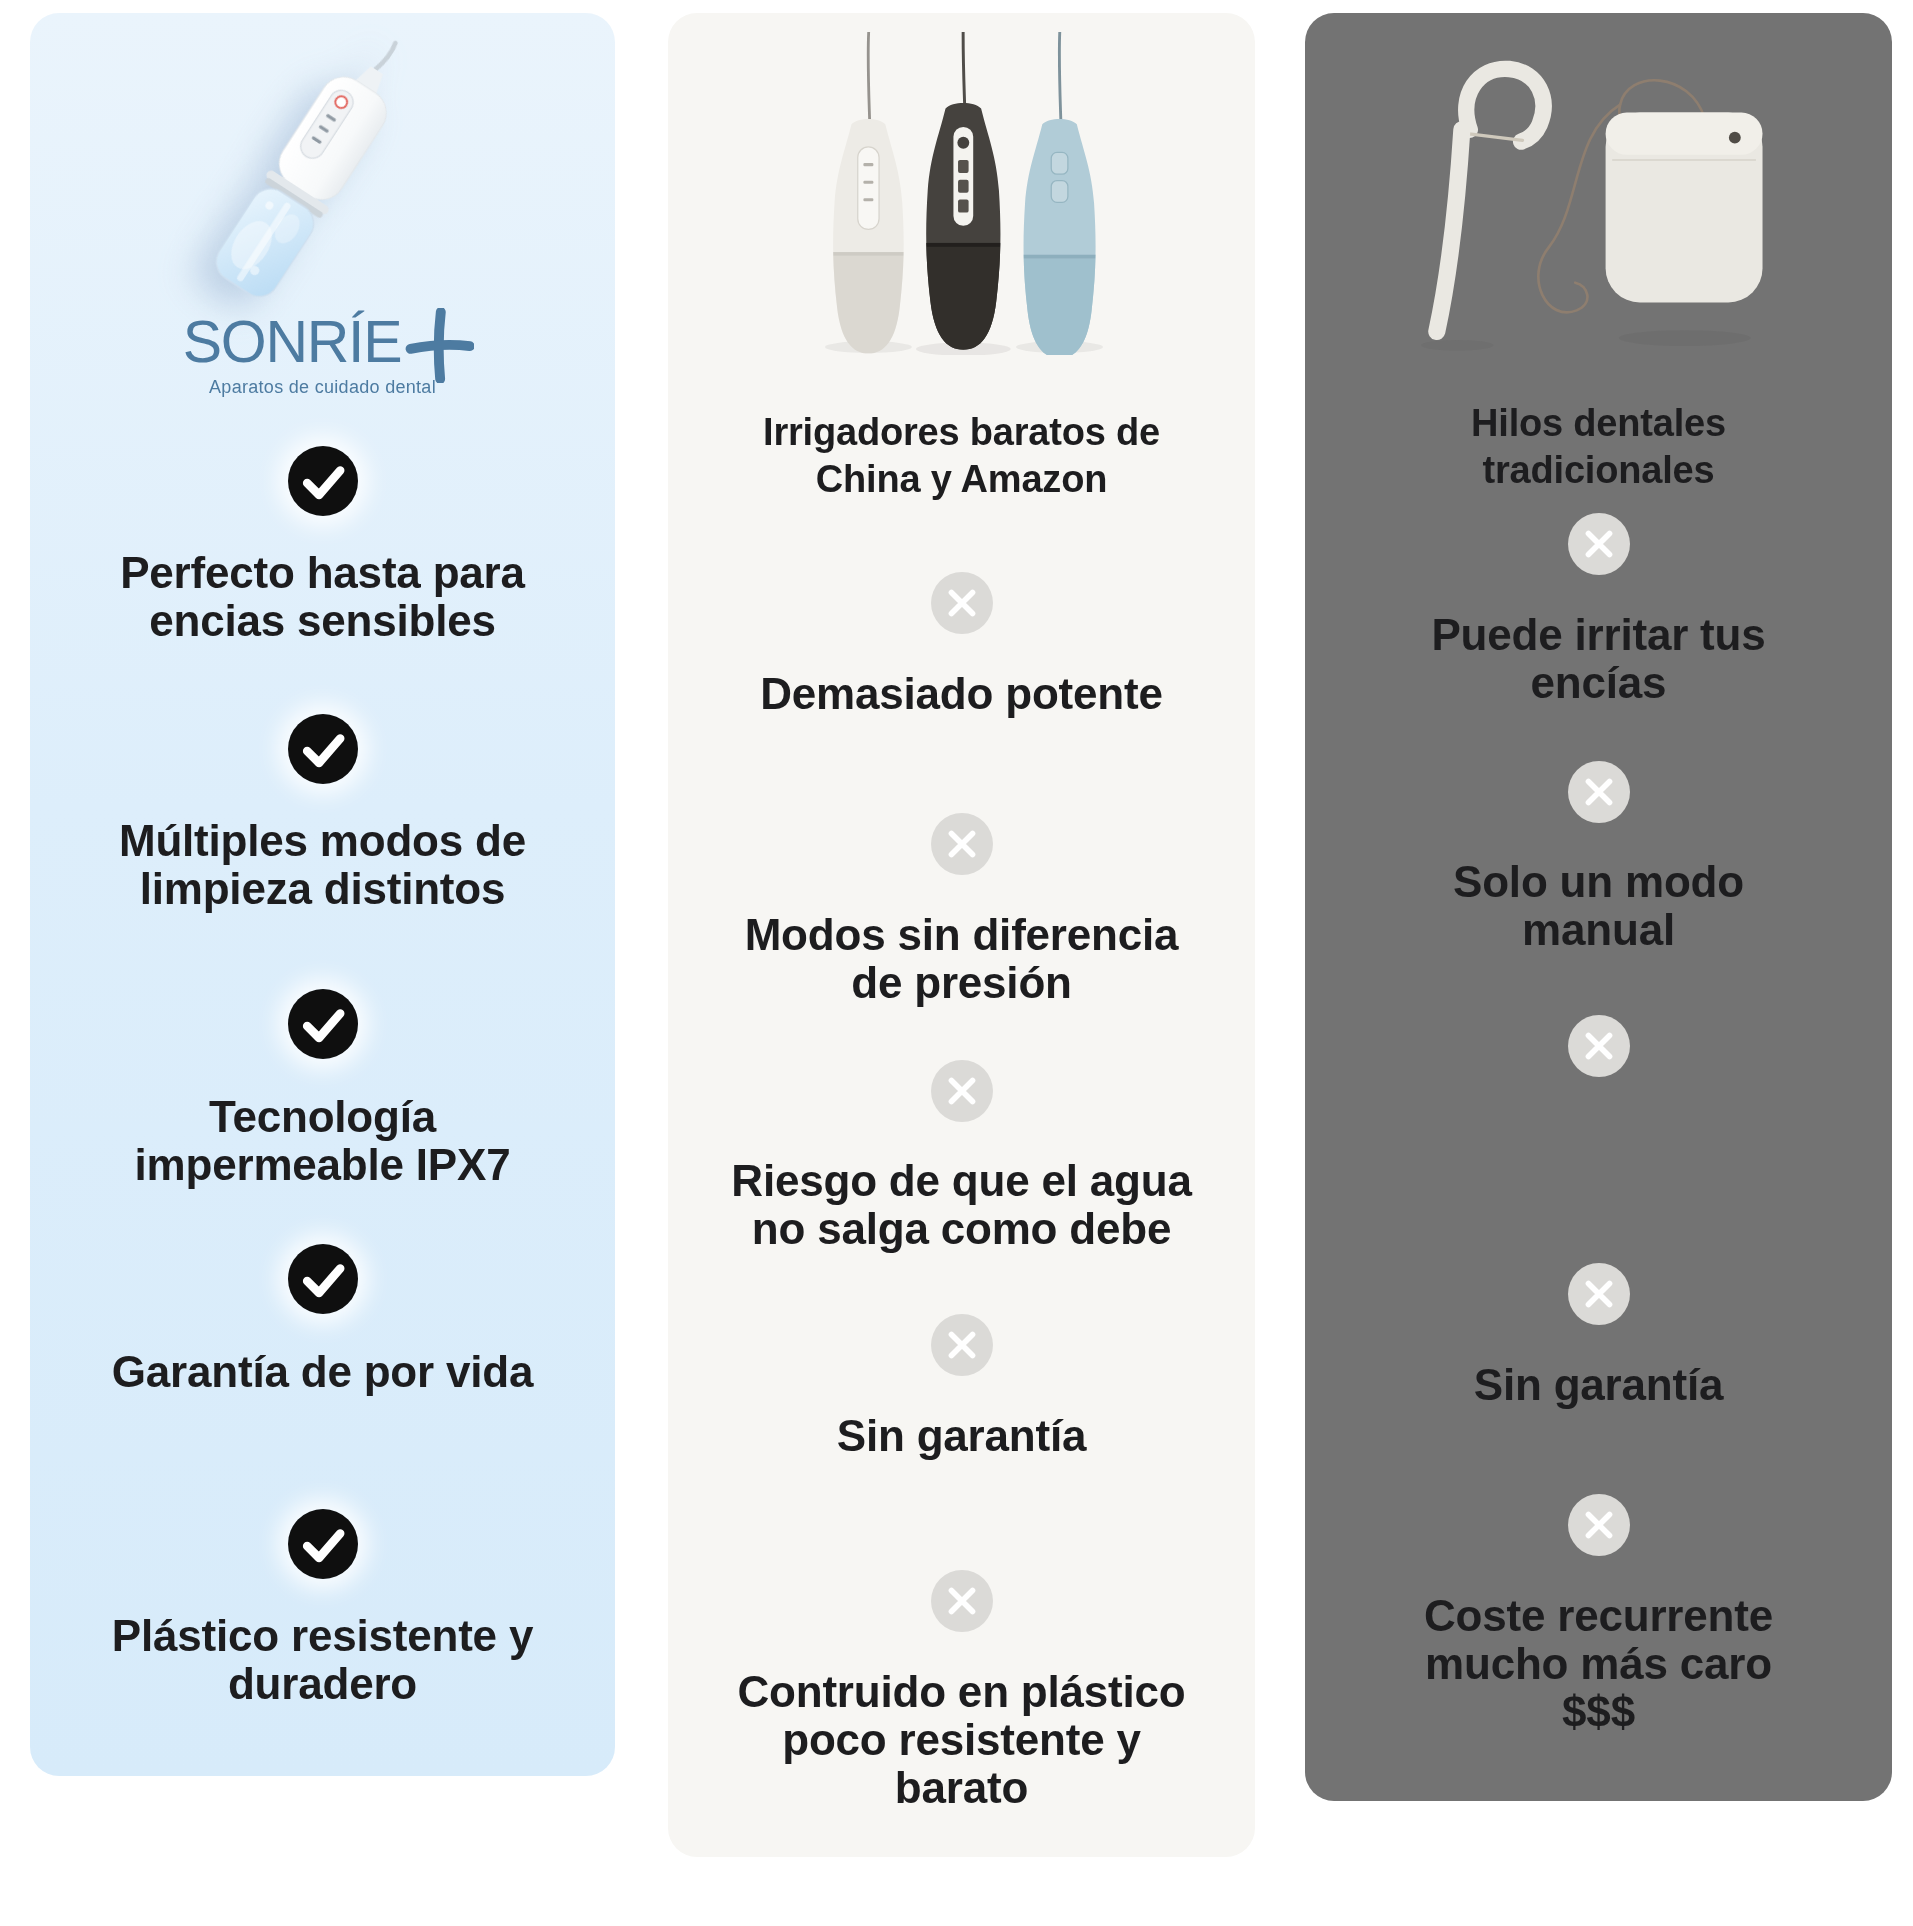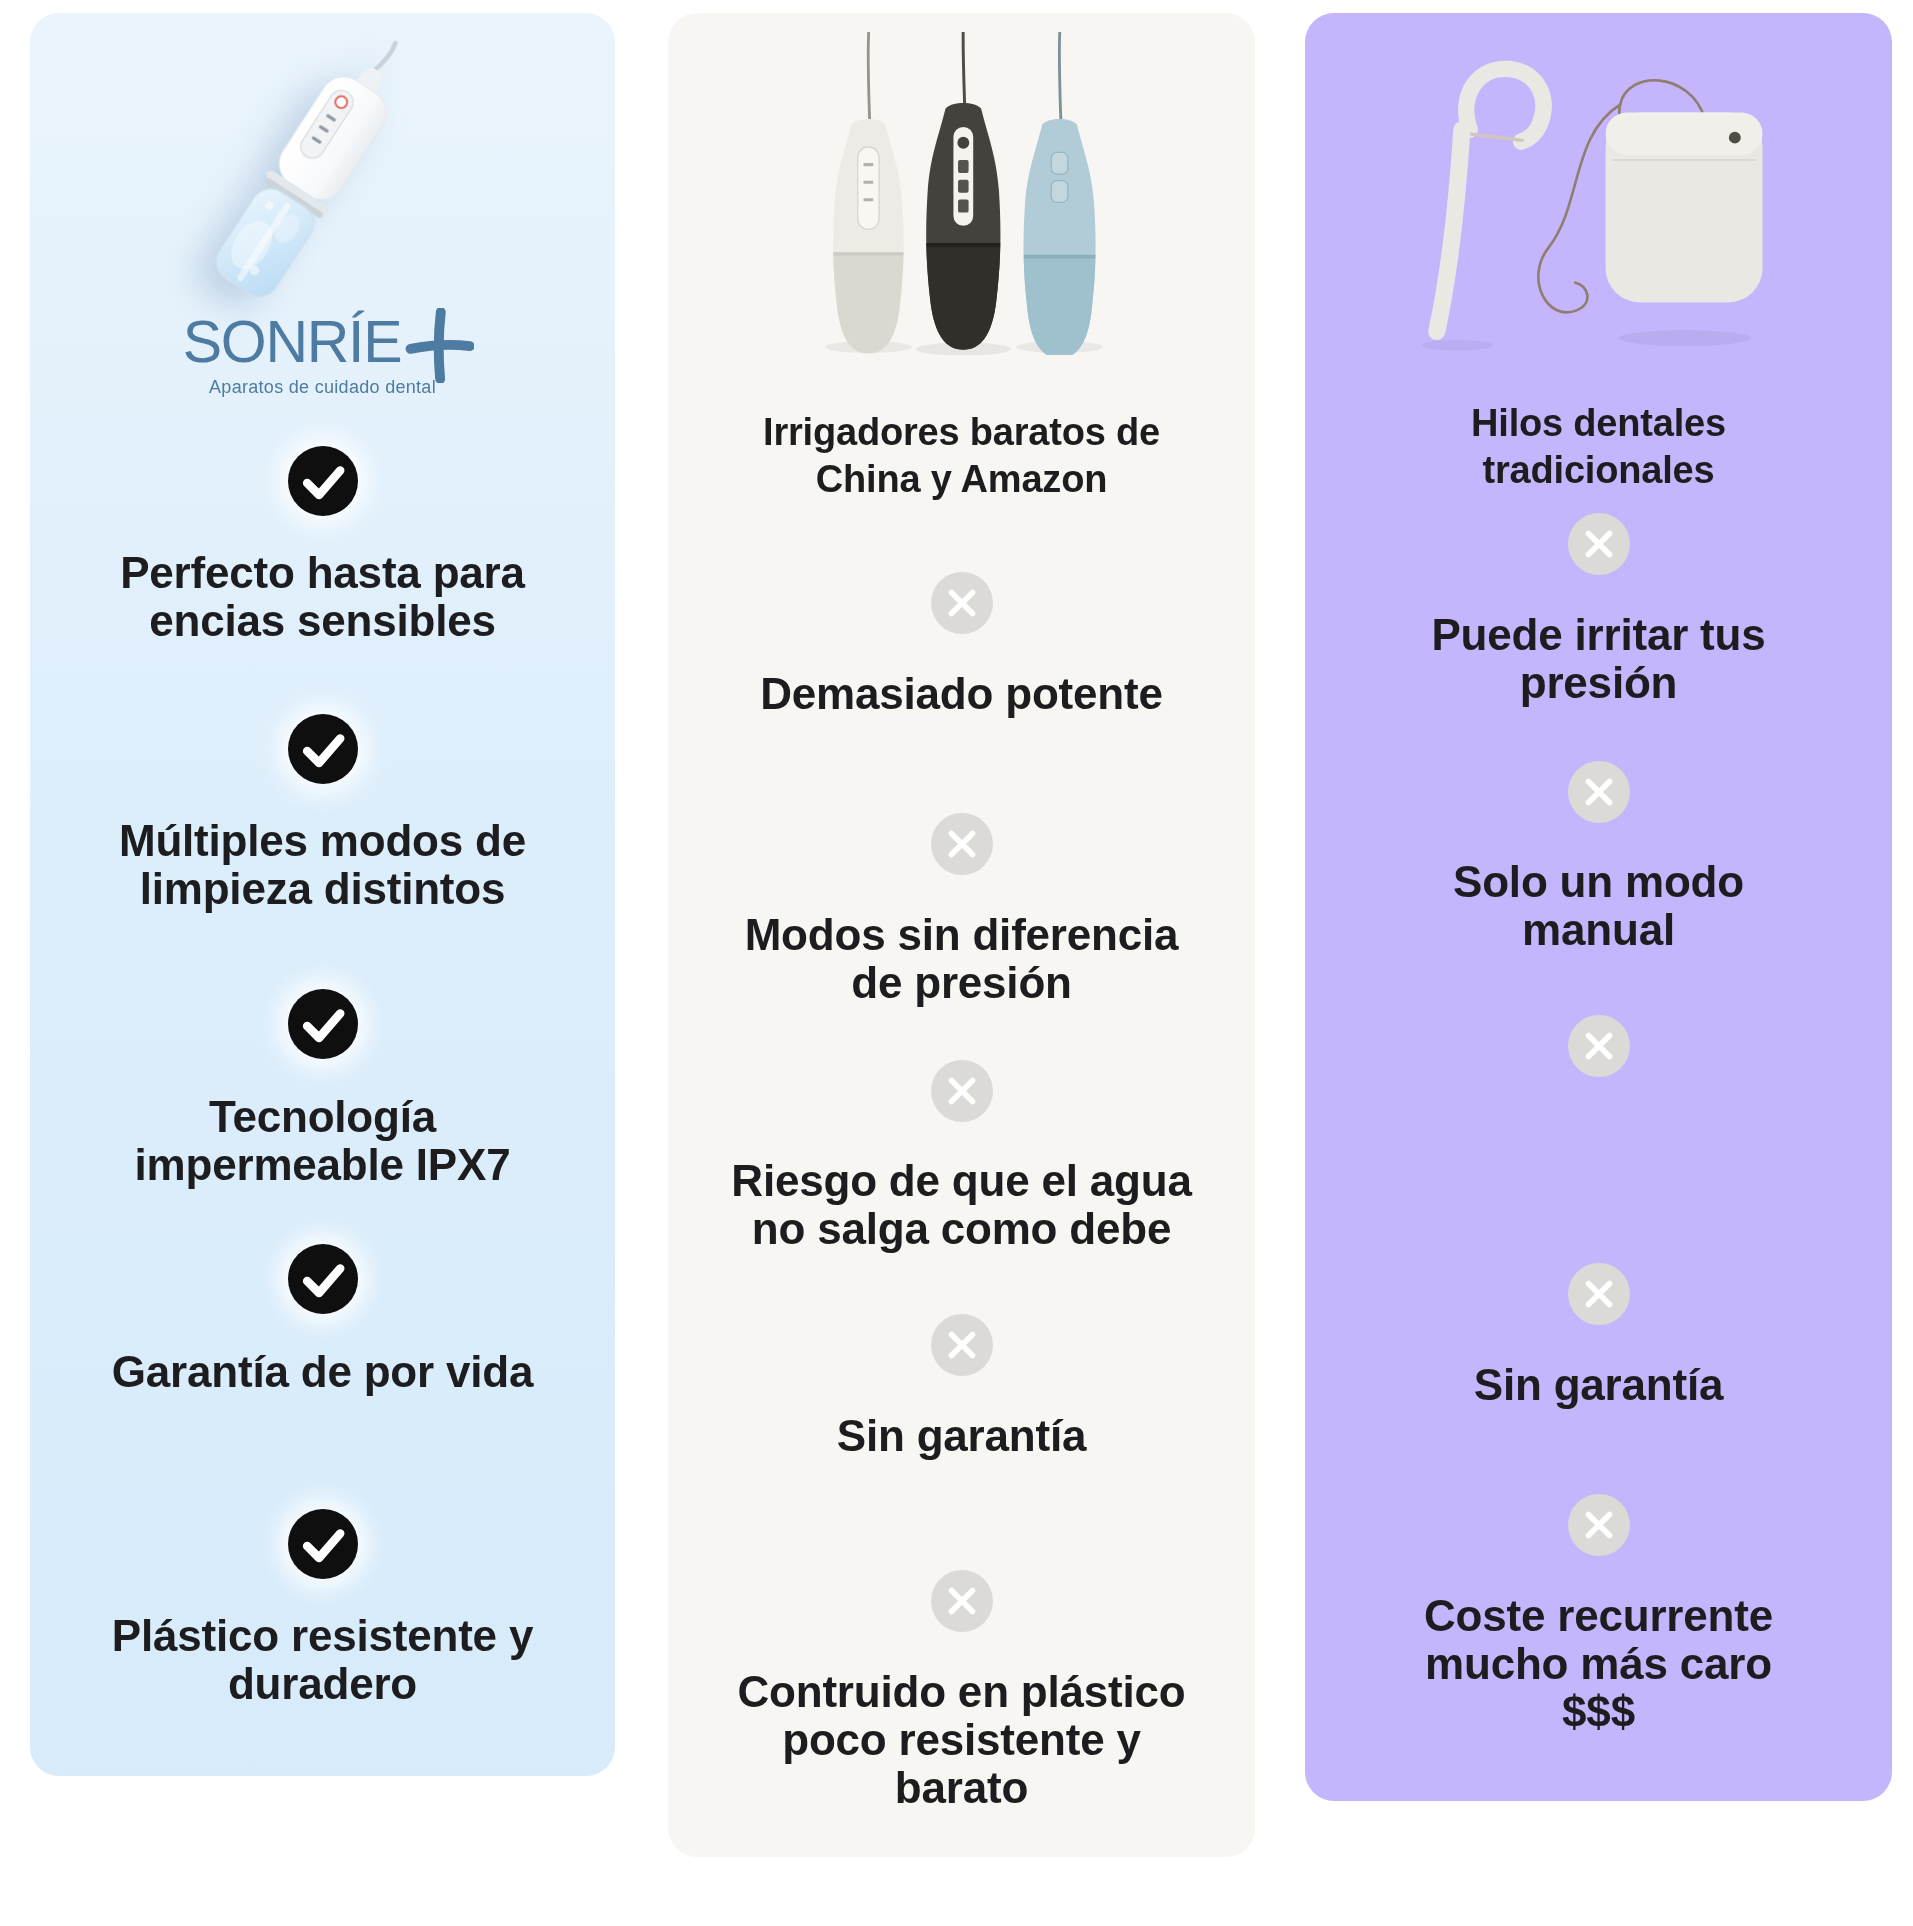--- a/index.html
+++ b/index.html
@@ -5,21 +5,21 @@
   html,body{margin:0;padding:0;background:#ffffff;}
   body{width:1914px;height:1926px;overflow:hidden;
        font-family:"Liberation Sans","DejaVu Sans",sans-serif;
        -webkit-font-smoothing:antialiased;}
   .page{position:relative;width:1914px;height:1926px;background:#ffffff;}
 
   .card{position:absolute;border-radius:29px;}
   .card-sonrie{left:30px;top:13px;width:585px;height:1763px;
                background:linear-gradient(180deg,#eaf4fc 0%,#ddeefb 45%,#d7ebfa 100%);}
   .card-cheap{left:668px;top:13px;width:587px;height:1844px;background:#f7f6f3;}
-  .card-floss{left:1305px;top:13px;width:587px;height:1788px;background:#c4b5fd;}
+  .card-floss{left:1305px;top:13px;width:587px;height:1788px;background:#737373;}
 
   .item-text{position:absolute;left:30px;right:30px;text-align:center;
              font-weight:700;font-size:44px;line-height:48px;color:#1d1d1f;
              white-space:pre-line;letter-spacing:-0.2px;}
   .col-title{position:absolute;left:26px;right:26px;text-align:center;
              font-weight:700;font-size:38px;line-height:47px;color:#1d1d1f;
              white-space:pre-line;letter-spacing:-0.2px;}
 
   .badge{position:absolute;left:50%;transform:translateX(-50%);}
   .badge svg{display:block;width:100%;height:100%;}
@@ -268,21 +268,21 @@
     <h2 class="col-title" style="top:355px">Hilos dentales
 tradicionales</h2>
 
     <div class="badge badge-cross" style="top:500px">
       <svg viewBox="0 0 94 94">
           <circle cx="47" cy="47" r="47" fill="#dbdad7"></circle>
           <path d="M31 31 L63 63 M63 31 L31 63" stroke="#ffffff" stroke-width="8.5" stroke-linecap="round"></path>
         </svg>
     </div>
     <div class="item-text" style="top:598px">Puede irritar tus
-presión</div>
+encías</div>
 
     <div class="badge badge-cross" style="top:748px">
       <svg viewBox="0 0 94 94">
           <circle cx="47" cy="47" r="47" fill="#dbdad7"></circle>
           <path d="M31 31 L63 63 M63 31 L31 63" stroke="#ffffff" stroke-width="8.5" stroke-linecap="round"></path>
         </svg>
     </div>
     <div class="item-text" style="top:845px">Solo un modo
 manual</div>
 

